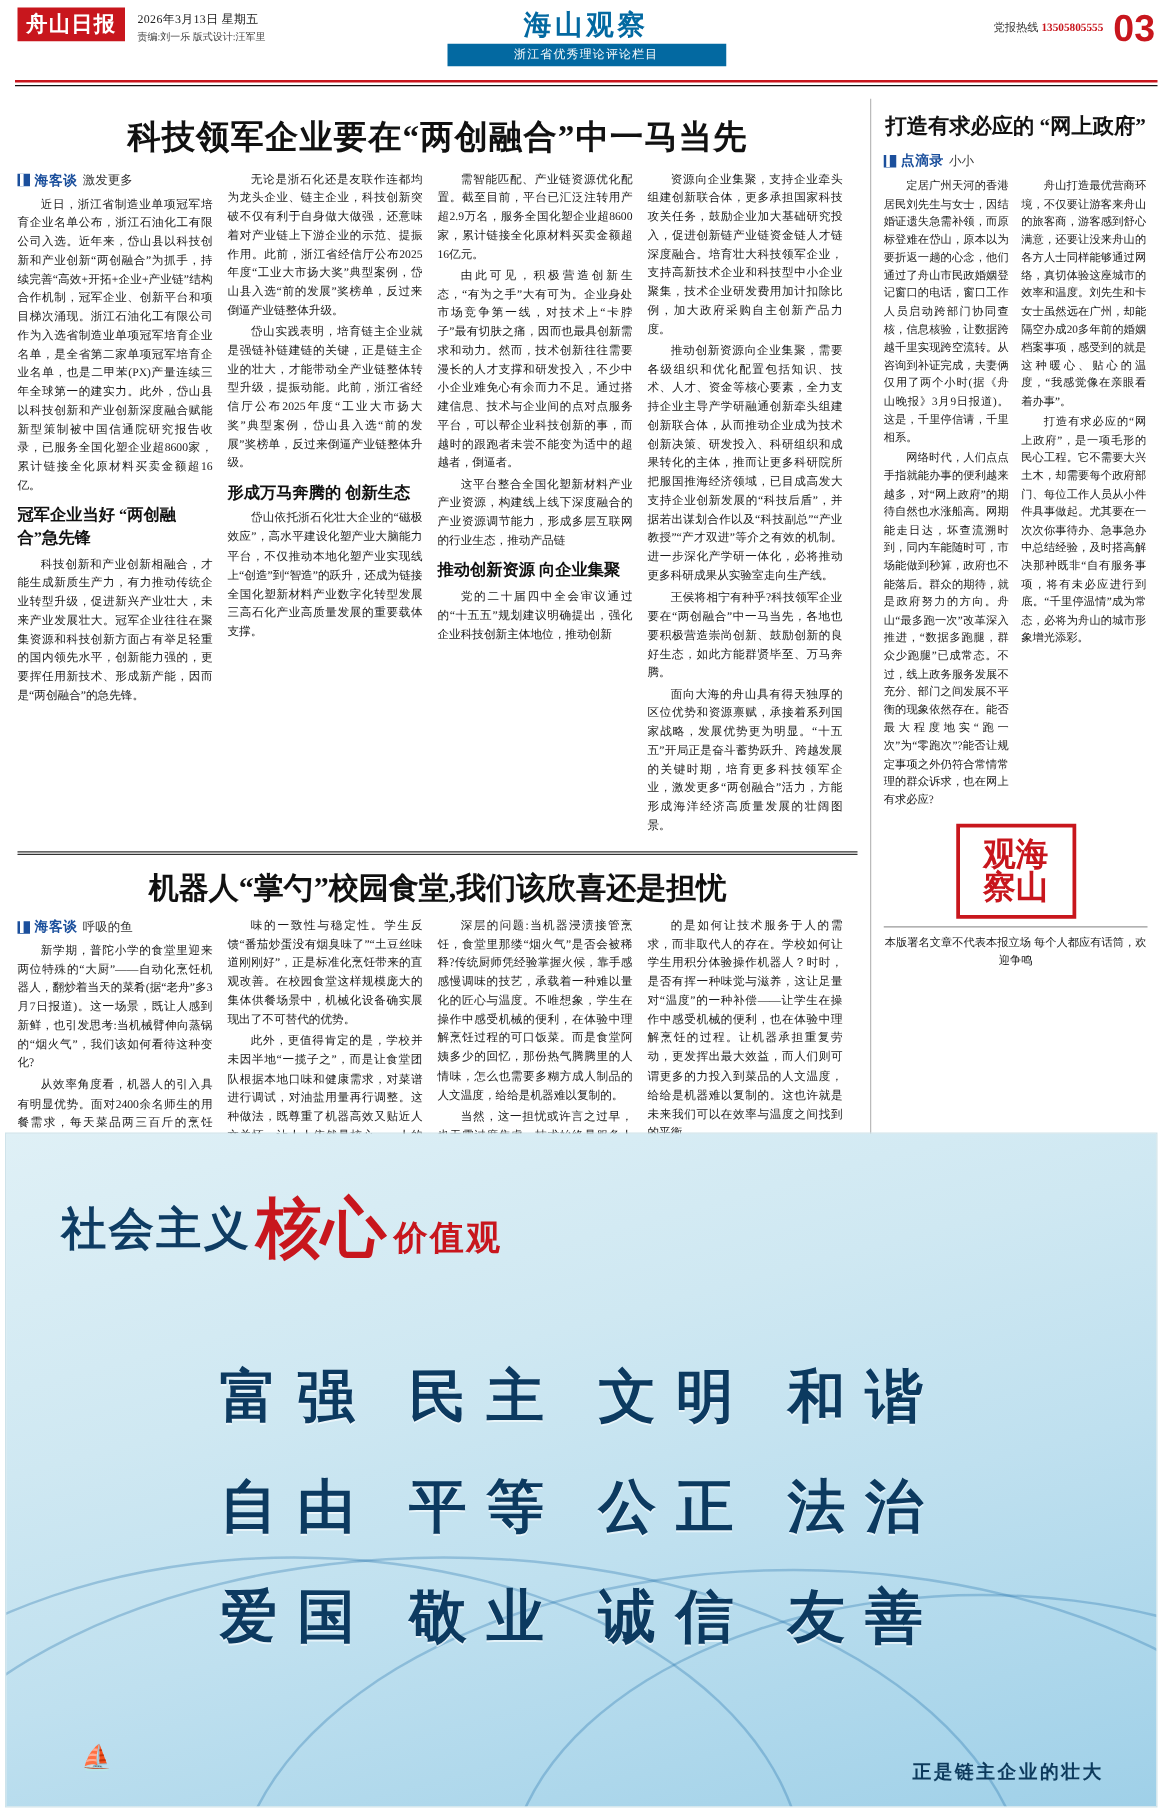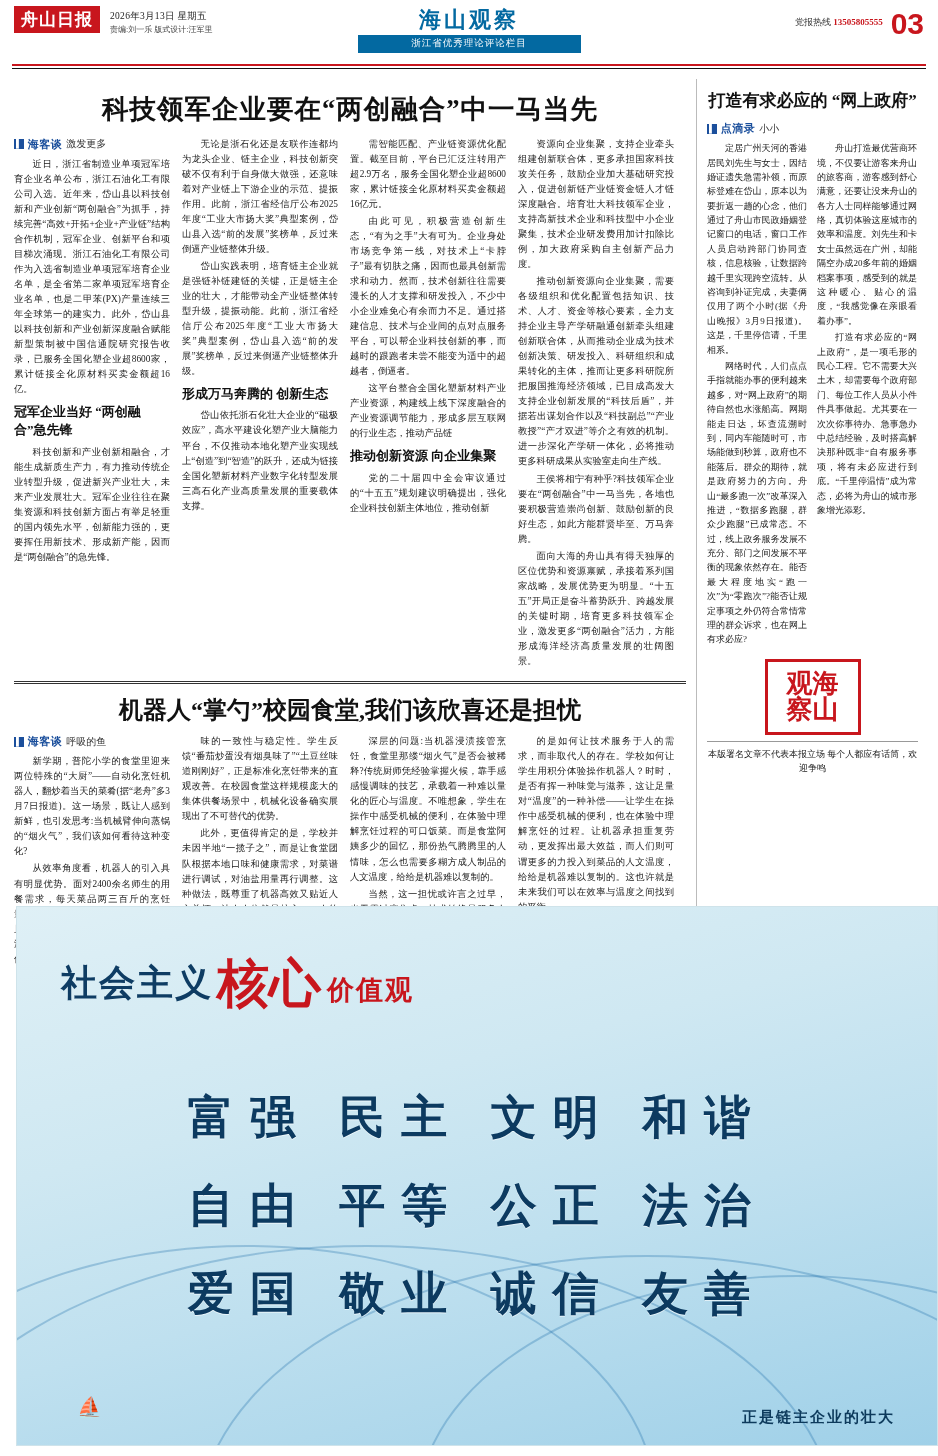--- a/index.html
+++ b/index.html
@@ -156,21 +156,21 @@
     padding-top: 5px;
     font-size: 9px;
     line-height: 1.6;
     text-align: center;
     color: #222;
   }
 
   
   .poster {
     position: absolute;
-    left: 16px;
+    left: 4px;
     top: 906px;
     width: 922px;
     height: 540px;
     background: linear-gradient(165deg, #dff0f6 0%, #cfe8f2 35%, #bfe0ef 60%, #9fd0e8 100%);
     overflow: hidden;
     border: 1px solid #cfe3ea;
   }
   .poster .wave {
     position: absolute;
     border-radius: 50%;

